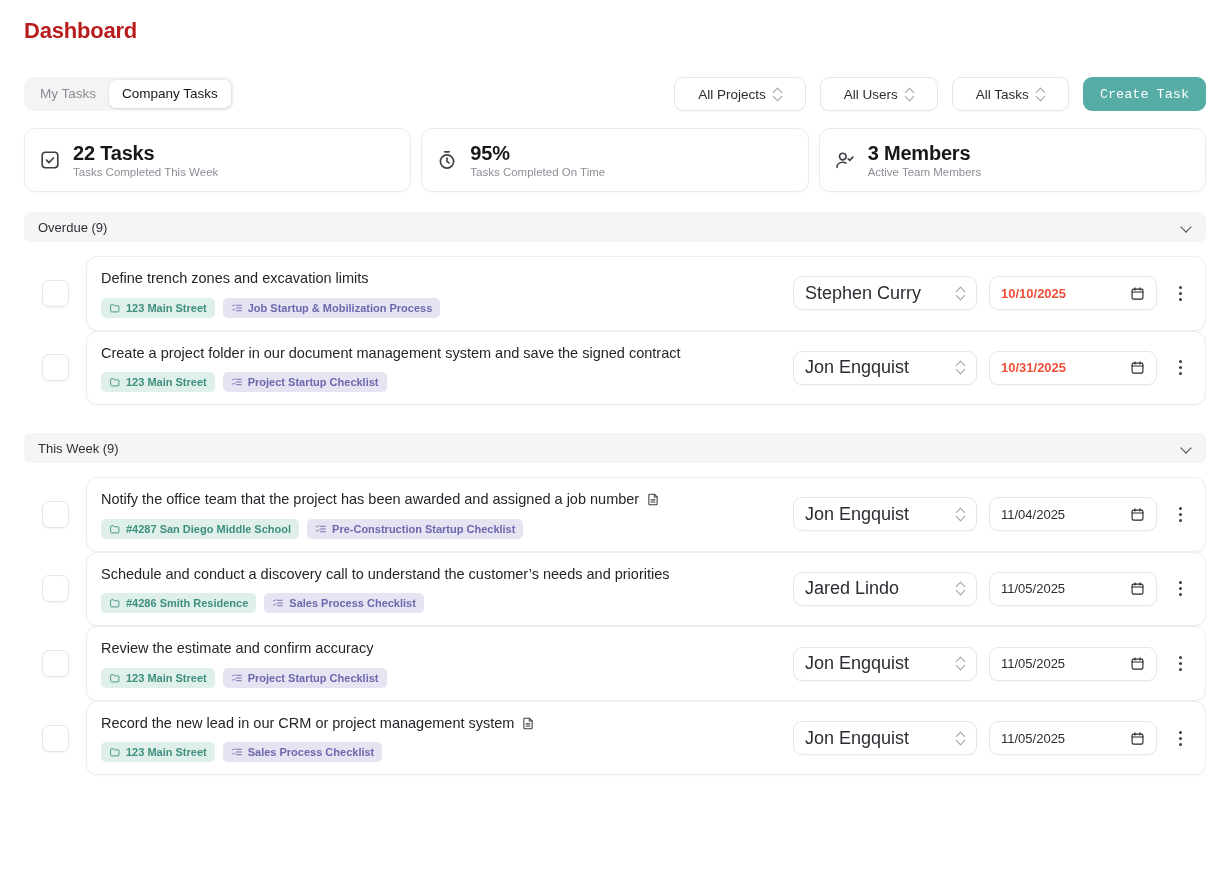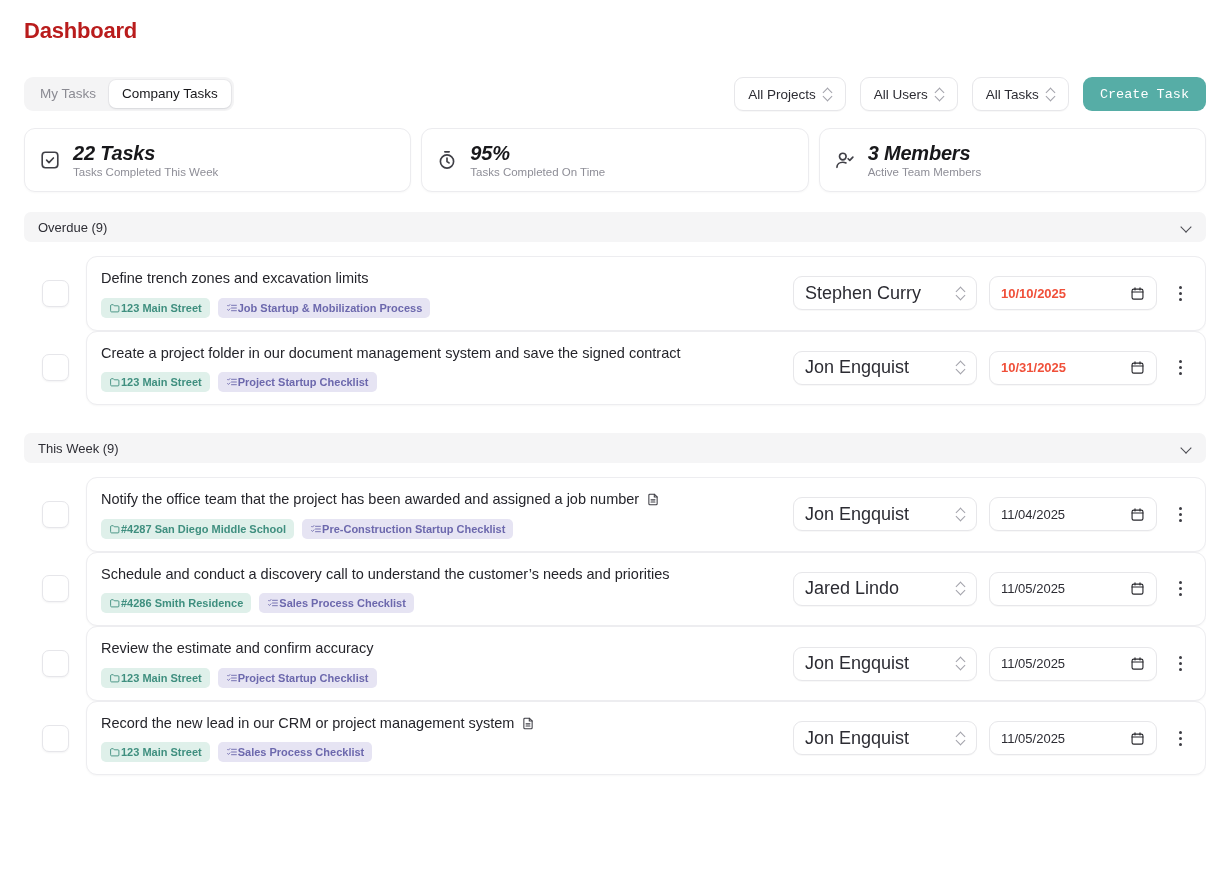--- a/index.html
+++ b/index.html
@@ -61,21 +61,21 @@
     margin-left: auto;
     display: flex;
     align-items: center;
     gap: 14px;
   }
   .select-pill {
     display: inline-flex;
     align-items: center;
     gap: 7px;
     height: 34px;
-    padding: 0 13px;
+    padding: 0 23px;
     background: #ffffff;
     border: 1px solid #e7e7ea;
     border-radius: 9px;
     font-size: 13.5px;
     color: #2c2c33;
     cursor: pointer;
     box-shadow: 0 1px 1px rgba(16,24,40,0.03);
     white-space: nowrap;
   }
   .chev-updown {
@@ -129,21 +129,20 @@
     box-shadow: 0 1px 2px rgba(16,24,40,0.03);
   }
   .stat-icon { flex: none; width: 22px; height: 22px; color: #3f3f46; }
   .stat-icon svg { display: block; }
   .stat-value {
     font-size: 20px;
     font-weight: 700;
     color: #18181b;
     letter-spacing: -0.2px;
     line-height: 1.15;
-    font-style: italic;
   }
   .stat-label {
     font-size: 11.5px;
     color: #8e8e97;
     margin-top: 1px;
   }
 
   
   .group-header {
     height: 30px;
@@ -220,20 +219,21 @@
   .tags {
     margin-top: 9px;
     display: flex;
     align-items: center;
     gap: 8px;
     flex-wrap: wrap;
   }
   .tag {
     display: inline-flex;
     align-items: center;
+    gap: 5px;
     height: 20px;
     padding: 0 8px;
     border-radius: 5px;
     font-size: 11px;
     font-weight: 600;
     white-space: nowrap;
   }
   .tag.project { background: #dff0ea; color: #3f8f7f; }
   .tag.checklist { background: #e6e4f3; color: #6c68ad; }
   .tag svg { display: block; flex: none; }

